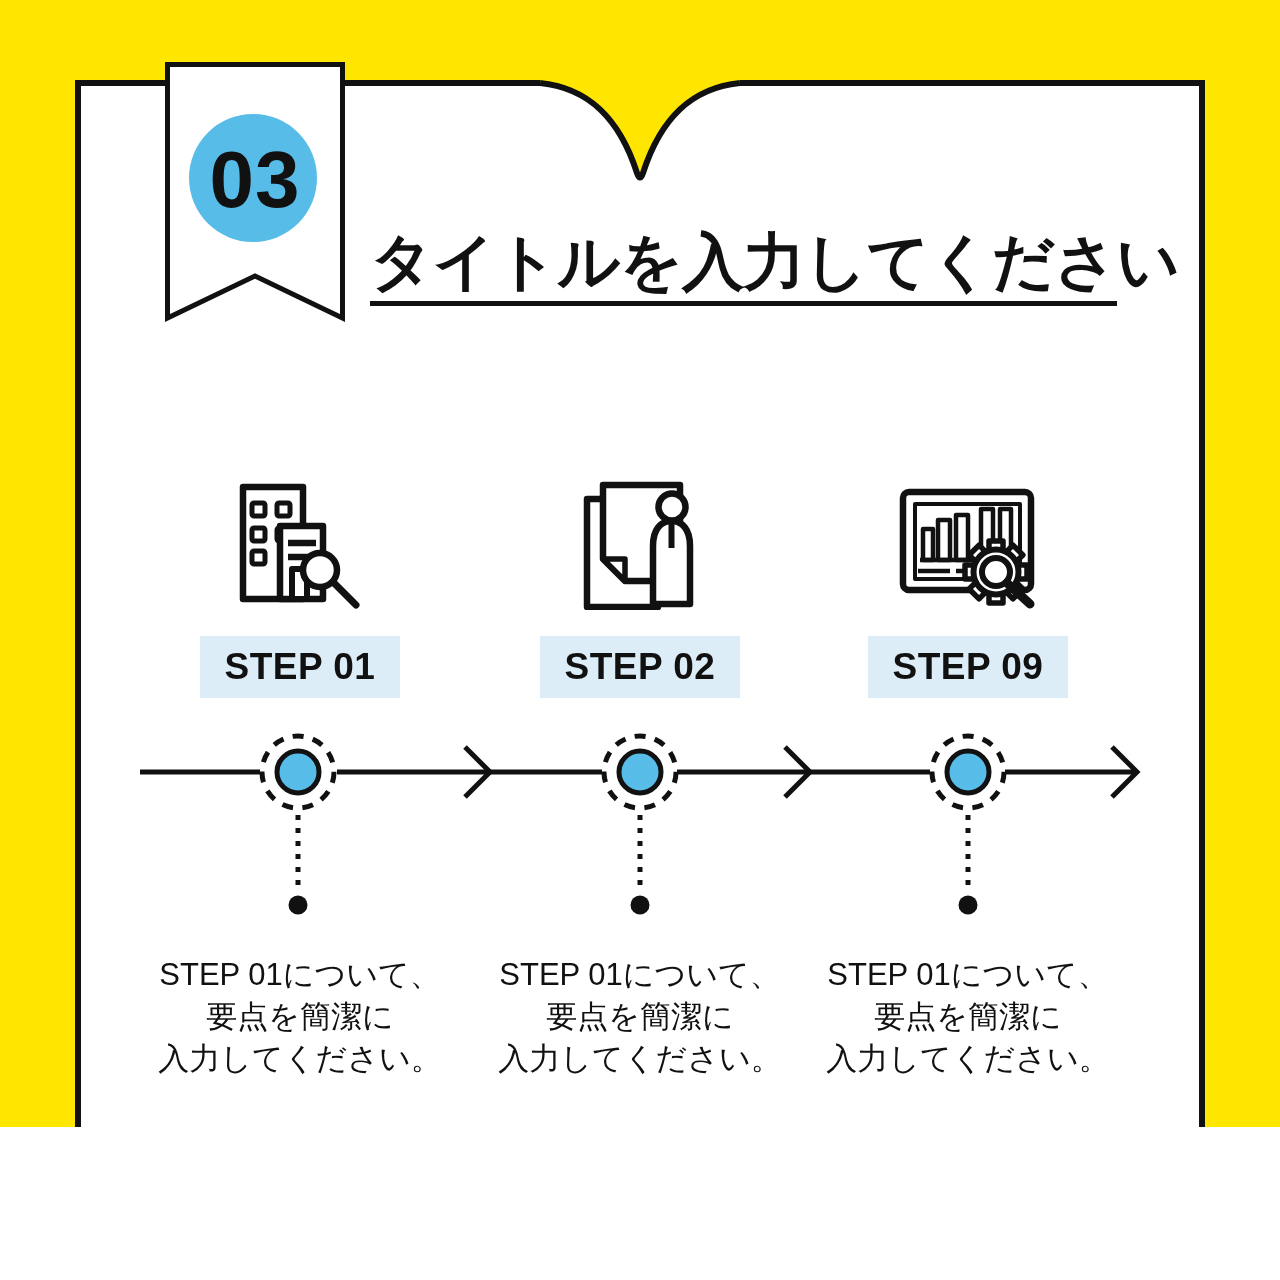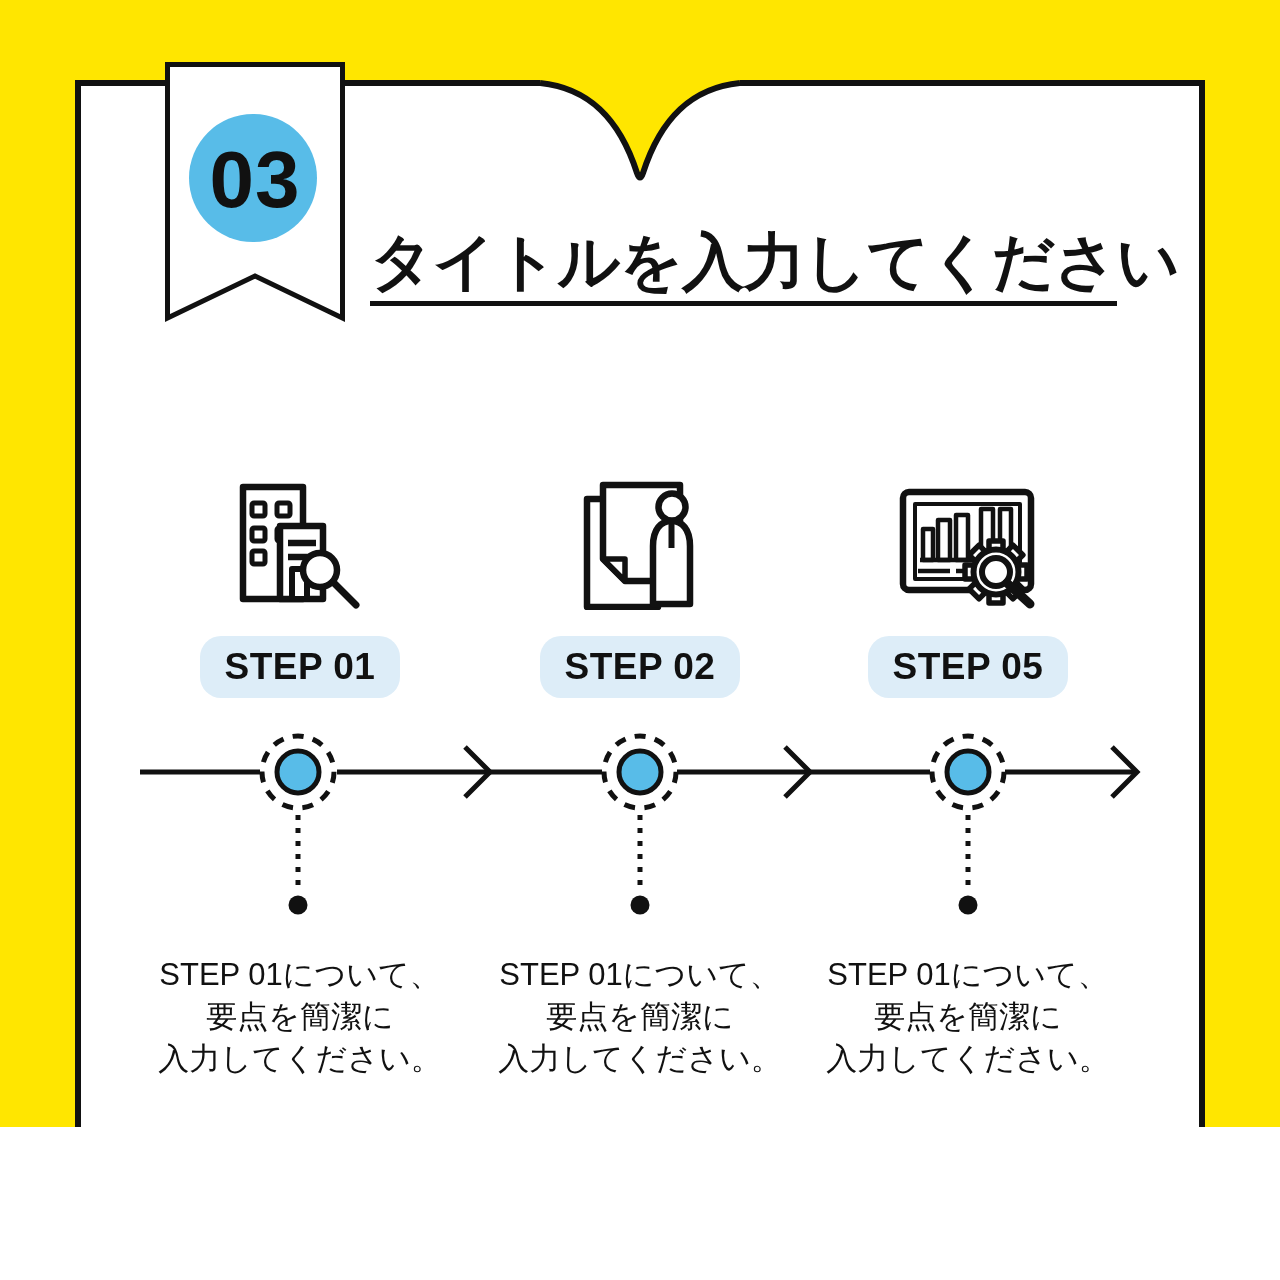--- a/index.html
+++ b/index.html
@@ -27,21 +27,21 @@
   }
   .step {
     position:absolute; top:470px; width:340px;
     display:flex; flex-direction:column; align-items:center;
   }
   .step-1 { left:130px; } .step-2 { left:470px; } .step-3 { left:798px; }
   .icon-wrap { height:144px; display:flex; align-items:center; justify-content:center; }
   .badge {
     margin-top:22px; width:200px; height:62px; background:#DDEDF8;
     display:flex; align-items:center; justify-content:center;
-    font-size:37px; font-weight:bold; letter-spacing:0.5px;border-radius:21px;
+    font-size:37px; font-weight:bold; letter-spacing:0.5px;
   }
   .desc {
     margin-top:256px; font-size:31px; line-height:42px;
     font-weight:400; text-align:center; white-space:nowrap;
   }
   .timeline-svg { position:absolute; left:75px; top:725px; }
   svg .ink { stroke:#111; fill:none; }
 </style>
 </head>
 <body>
@@ -173,21 +173,21 @@
               <rect x="14" y="-7" width="17" height="14" transform="rotate(270)"></rect>
               <rect x="14" y="-7" width="17" height="14" transform="rotate(315)"></rect>
             </g>
             <circle cx="0" cy="0" r="22.5" fill="#fff" stroke-width="6"></circle>
             <circle cx="0" cy="0" r="14" fill="#fff" stroke-width="6"></circle>
             <line x1="11" y1="11" x2="34" y2="32" stroke-width="9" stroke-linecap="round"></line>
           </g>
         </g>
       </svg>
     </div>
-    <div class="badge">STEP 05</div>
+    <div class="badge">STEP 09</div>
     <div class="desc">
       <div>STEP 01について、</div>
       <div>要点を簡潔に</div>
       <div>入力してください。</div>
     </div>
   </div>
 
 </div>
 
 </body></html>

